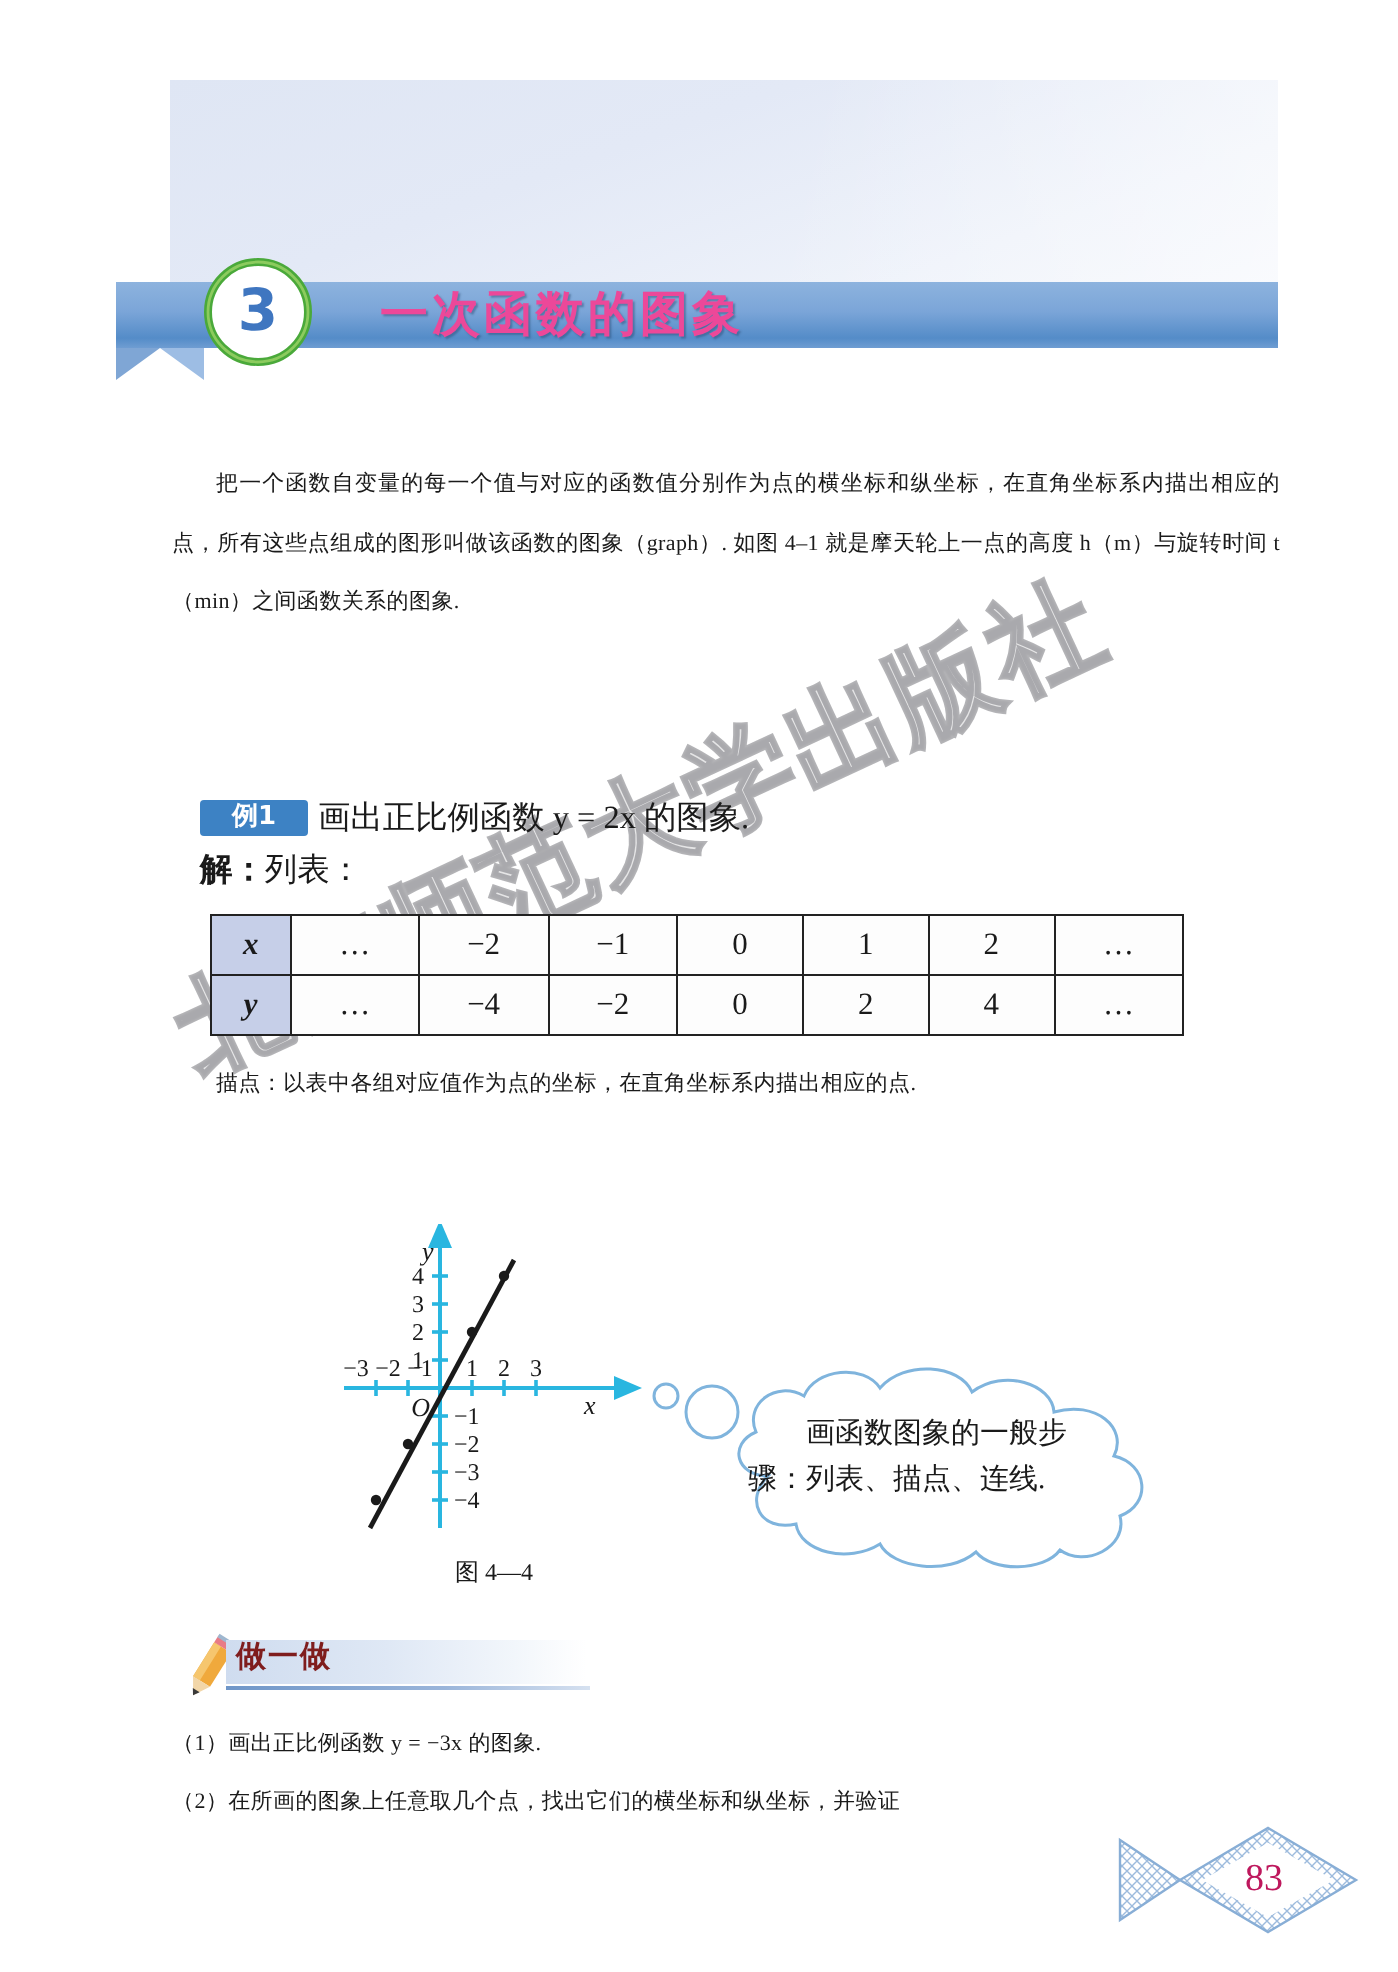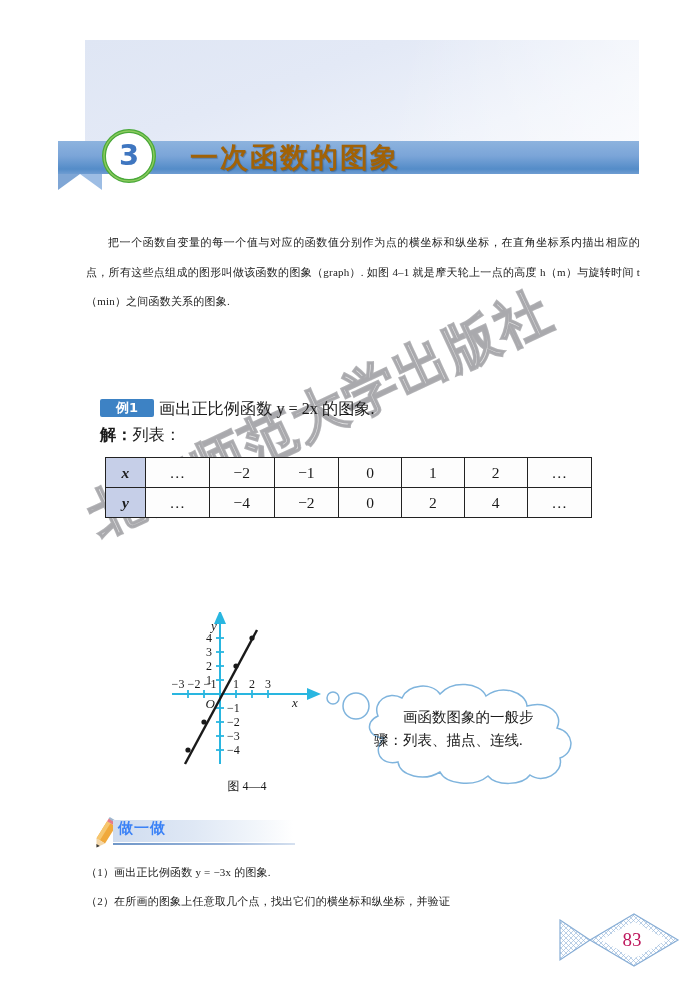--- a/index.html
+++ b/index.html
@@ -103,23 +103,23 @@
     border-bottom: 16px solid transparent;
   }
   .ribbon-title {
     position: absolute;
     left: 132px;
     top: 0px;
     height: 33px;
     line-height: 33px;
     font-family: "DejaVu Sans", sans-serif;
     font-weight: 700;
-    font-size: 28px;
+    font-size: 24px;
     letter-spacing: 2px;
-    color: #a16207;
+    color: #ec4899;
     text-shadow: 1px 1px 1px rgba(40,70,110,.45);
   }
   .section-badge {
     position: absolute;
     left: 101px;
     top: 128px;
     width: 56px;
     height: 56px;
     z-index: 5;
   }
@@ -276,21 +276,21 @@
     background: linear-gradient(90deg, #cfdcef 0%, #dfe8f5 45%, #f2f6fb 80%, #ffffff 100%);
   }
   .activity-label {
     position: absolute;
     left: 30px;
     top: 1px;
     font-family: Liberation Sans, sans-serif;
     font-weight: 700;
     font-size: 15px;
     letter-spacing: 1px;
-    color: #3b82f6;
+    color: #7f1d1d;
     text-align: right;
   }
   .activity-rule {
     position: absolute;
     left: 25px;
     top: 25px;
     width: 182px;
     height: 2px;
     background: linear-gradient(90deg, #6f96c8 0%, #9ab5da 60%, #d6e1f0 100%);
   }
@@ -384,20 +384,21 @@
         <td class="val">−4</td>
         <td class="val">−2</td>
         <td class="val">0</td>
         <td class="val">2</td>
         <td class="val">4</td>
         <td class="val">…</td>
       </tr>
     </tbody>
   </table>
 
+  <div class="body-text indent" id="para3">描点：以表中各组对应值作为点的坐标，在直角坐标系内描出相应的点.</div>
 
   <div class="figure">
     <svg width="150" height="160" viewBox="0 0 150 160">
       <defs>
         <marker id="arrX" markerWidth="7" markerHeight="7" refX="0" refY="3" orient="auto">
           <path d="M0,0 L7,3 L0,6 Z" fill="#29b6e0"></path>
         </marker>
         <marker id="arrY" markerWidth="7" markerHeight="7" refX="0" refY="3" orient="auto">
           <path d="M0,0 L7,3 L0,6 Z" fill="#29b6e0"></path>
         </marker>

